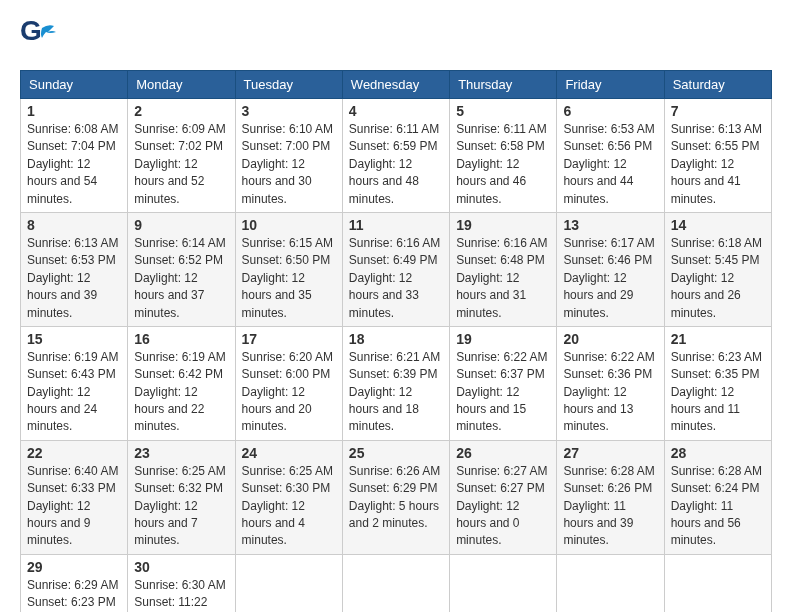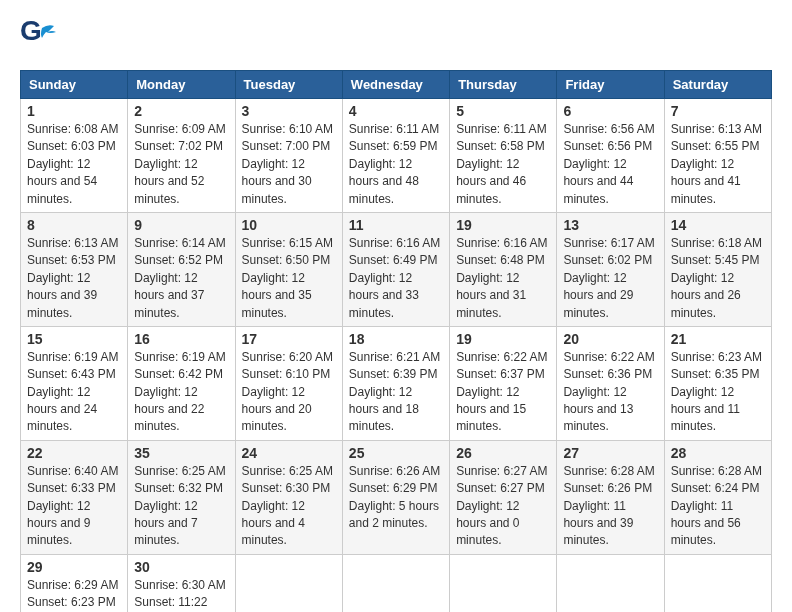--- a/index.html
+++ b/index.html
@@ -32,21 +32,21 @@
       width: 100%;
       border-collapse: collapse;
       font-size: 11px;
     }
     .calendar th {
       background: #2a6099;
       color: #fff;
       text-align: left;
       padding: 6px 8px;
       font-size: 13px;
-      font-weight: bold;
+      font-weight: normal;
       border: 1px solid #1a4f80;
     }
     .calendar td {
       vertical-align: top;
       border: 1px solid #ccc;
       padding: 4px 6px;
       width: 107px;
       min-height: 80px;
       background: #fff;
     }
@@ -125,21 +125,21 @@
         <th>Friday</th>
         <th>Saturday</th>
       </tr>
   </thead>
   <tbody id="calendar-body">
   <tr>
         <td>
         <span class="day-number">1</span>
         <div class="day-info">
           <span>Sunrise: </span><span>6:08 AM</span><br>
-          <span>Sunset: </span><span>6:03 PM</span><br>
+          <span>Sunset: </span><span>7:04 PM</span><br>
           <span>Daylight: 12 hours and 54 minutes.</span>
         </div>
       </td>
         <td>
         <span class="day-number">2</span>
         <div class="day-info">
           <span>Sunrise: </span><span>6:09 AM</span><br>
           <span>Sunset: </span><span>7:02 PM</span><br>
           <span>Daylight: 12 hours and 52 minutes.</span>
         </div>
@@ -164,21 +164,21 @@
         <span class="day-number">5</span>
         <div class="day-info">
           <span>Sunrise: </span><span>6:11 AM</span><br>
           <span>Sunset: </span><span>6:58 PM</span><br>
           <span>Daylight: 12 hours and 46 minutes.</span>
         </div>
       </td>
         <td>
         <span class="day-number">6</span>
         <div class="day-info">
-          <span>Sunrise: </span><span>6:56 AM</span><br>
+          <span>Sunrise: </span><span>6:53 AM</span><br>
           <span>Sunset: </span><span>6:56 PM</span><br>
           <span>Daylight: 12 hours and 44 minutes.</span>
         </div>
       </td>
         <td>
         <span class="day-number">7</span>
         <div class="day-info">
           <span>Sunrise: </span><span>6:13 AM</span><br>
           <span>Sunset: </span><span>6:55 PM</span><br>
           <span>Daylight: 12 hours and 41 minutes.</span>
@@ -223,21 +223,21 @@
         <div class="day-info">
           <span>Sunrise: </span><span>6:16 AM</span><br>
           <span>Sunset: </span><span>6:48 PM</span><br>
           <span>Daylight: 12 hours and 31 minutes.</span>
         </div>
       </td>
         <td>
         <span class="day-number">13</span>
         <div class="day-info">
           <span>Sunrise: </span><span>6:17 AM</span><br>
-          <span>Sunset: </span><span>6:02 PM</span><br>
+          <span>Sunset: </span><span>6:46 PM</span><br>
           <span>Daylight: 12 hours and 29 minutes.</span>
         </div>
       </td>
         <td>
         <span class="day-number">14</span>
         <div class="day-info">
           <span>Sunrise: </span><span>6:18 AM</span><br>
           <span>Sunset: </span><span>5:45 PM</span><br>
           <span>Daylight: 12 hours and 26 minutes.</span>
         </div>
@@ -257,21 +257,21 @@
         <div class="day-info">
           <span>Sunrise: </span><span>6:19 AM</span><br>
           <span>Sunset: </span><span>6:42 PM</span><br>
           <span>Daylight: 12 hours and 22 minutes.</span>
         </div>
       </td>
         <td>
         <span class="day-number">17</span>
         <div class="day-info">
           <span>Sunrise: </span><span>6:20 AM</span><br>
-          <span>Sunset: </span><span>6:10 PM</span><br>
+          <span>Sunset: </span><span>6:00 PM</span><br>
           <span>Daylight: 12 hours and 20 minutes.</span>
         </div>
       </td>
         <td>
         <span class="day-number">18</span>
         <div class="day-info">
           <span>Sunrise: </span><span>6:21 AM</span><br>
           <span>Sunset: </span><span>6:39 PM</span><br>
           <span>Daylight: 12 hours and 18 minutes.</span>
         </div>
@@ -304,21 +304,21 @@
       <tr>
         <td>
         <span class="day-number">22</span>
         <div class="day-info">
           <span>Sunrise: </span><span>6:40 AM</span><br>
           <span>Sunset: </span><span>6:33 PM</span><br>
           <span>Daylight: 12 hours and 9 minutes.</span>
         </div>
       </td>
         <td>
-        <span class="day-number">35</span>
+        <span class="day-number">23</span>
         <div class="day-info">
           <span>Sunrise: </span><span>6:25 AM</span><br>
           <span>Sunset: </span><span>6:32 PM</span><br>
           <span>Daylight: 12 hours and 7 minutes.</span>
         </div>
       </td>
         <td>
         <span class="day-number">24</span>
         <div class="day-info">
           <span>Sunrise: </span><span>6:25 AM</span><br>

